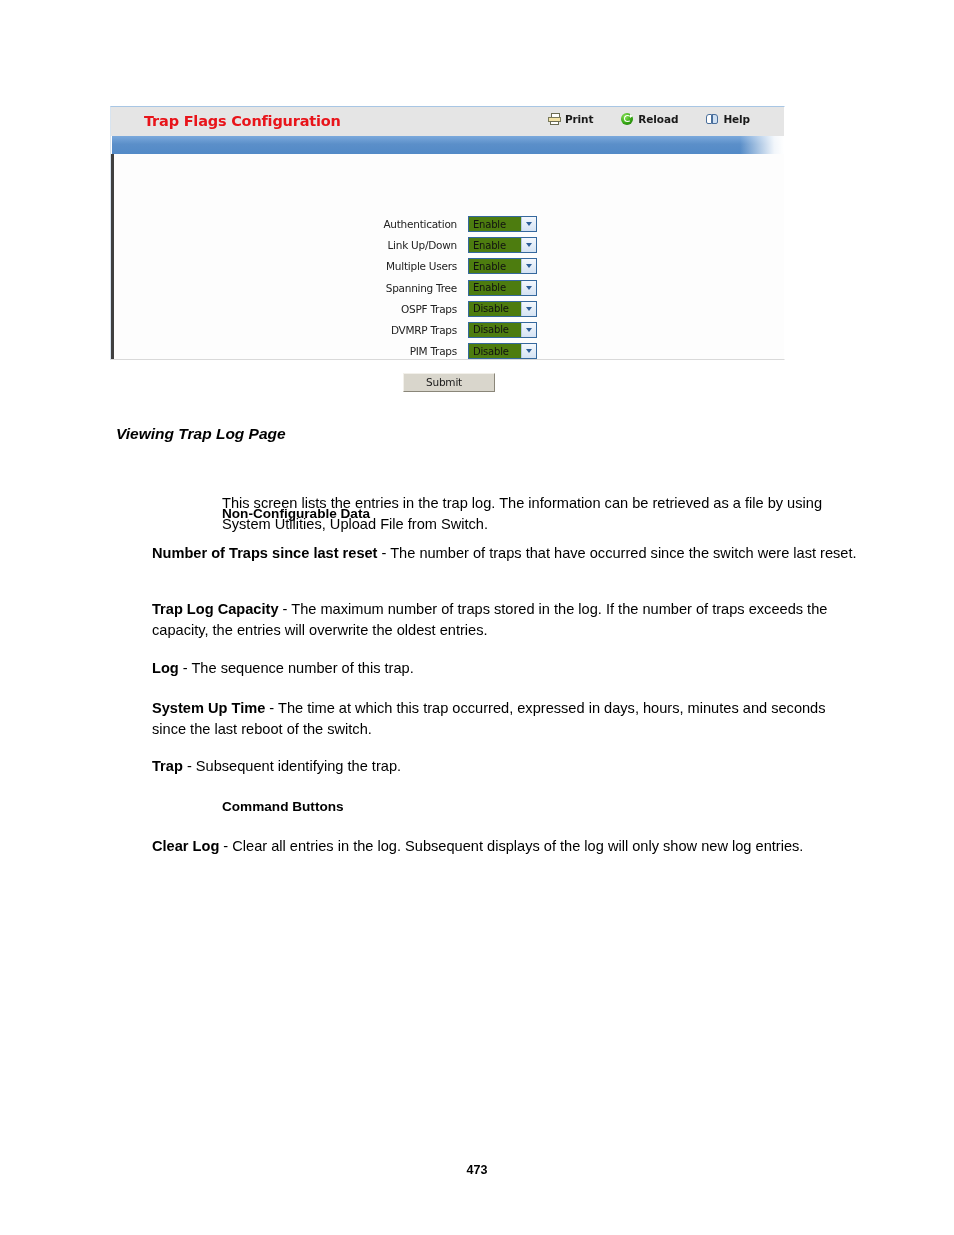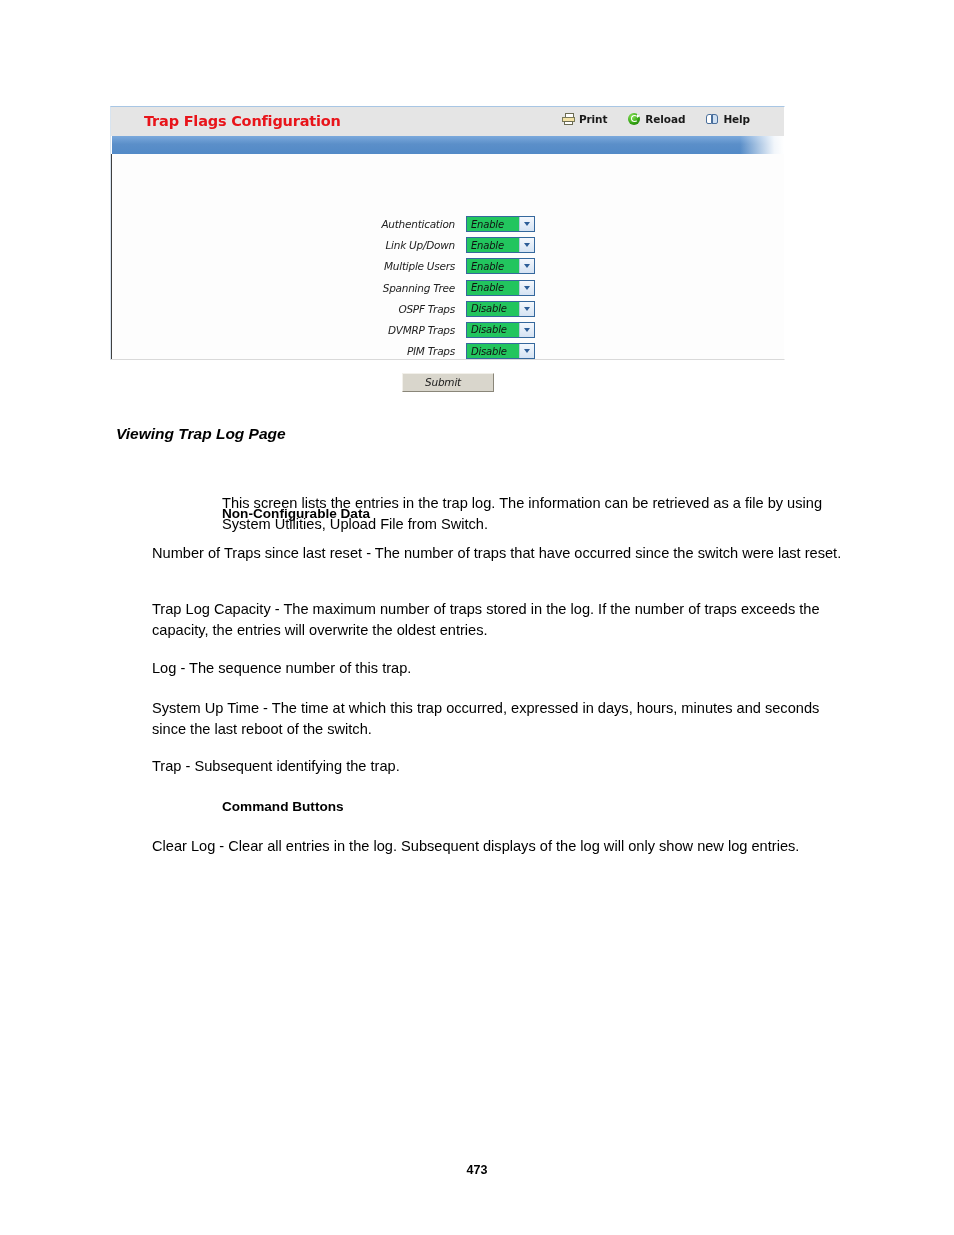--- a/index.html
+++ b/index.html
@@ -48,21 +48,21 @@
     font-size: 14.5px;
     letter-spacing: -0.2px;
     white-space: nowrap;
   }
   .sc-tools {
     position: absolute;
     right: 34px;
     top: 6px;
     display: flex;
     align-items: center;
-    gap: 21px;
+    gap: 28px;
   }
   .sc-tool {
     display: flex;
     align-items: center;
     gap: 4px;
     font-family: "DejaVu Sans", sans-serif;
     font-size: 10.5px;
     font-weight: bold;
     color: #1a1a1a;
     letter-spacing: -0.1px;
@@ -139,22 +139,21 @@
     top: 0;
     width: 44px;
     height: 100%;
     background: linear-gradient(to right, rgba(255,255,255,0) 0%, rgba(255,255,255,0.92) 78%, #ffffff 100%);
   }
 
   .sc-body {
     position: relative;
     height: 205px;
     background: #fdfdfd;
-    border-left: 1px solid #404040;
-    font-style: italic;
+    border-left: 3px solid #404040;
   }
 
   .form-rows {
     position: absolute;
     left: 247px;
     top: 61px;
     display: flex;
     flex-direction: column;
     gap: 3.2px;
   }
@@ -170,21 +169,21 @@
     font-family: "DejaVu Sans", sans-serif;
     font-size: 10.5px;
     color: #222222;
     letter-spacing: -0.25px;
     white-space: nowrap;
   }
   .select {
     width: 69px;
     height: 16px;
     border: 1px solid #35689d;
-    background: #22c55e;
+    background: #4d7c0f;
     display: flex;
     align-items: center;
     box-sizing: border-box;
     cursor: pointer;
   }
   .select .sel-val {
     flex: 1;
     padding-left: 4px;
     font-family: "DejaVu Sans", sans-serif;
     font-size: 10px;
@@ -249,21 +248,21 @@
     font-style: italic;
     color: #000000;
   }
   .para {
     position: absolute;
     font-family: "Liberation Sans", sans-serif;
     font-size: 14.6px;
     line-height: 21px;
     color: #000000;
   }
-  .para b { font-weight: normal; }
+  .para b { font-weight: bold; }
   .p-indent { left: 222px; width: 634px; }
   .p-flush  { left: 152px; width: 705px; }
   .p-sub    { left: 222px; font-weight: bold; font-size: 13.6px; }
 
   .page-num {
     position: absolute;
     left: 0;
     right: 0;
     top: 1163px;
     text-align: center;

